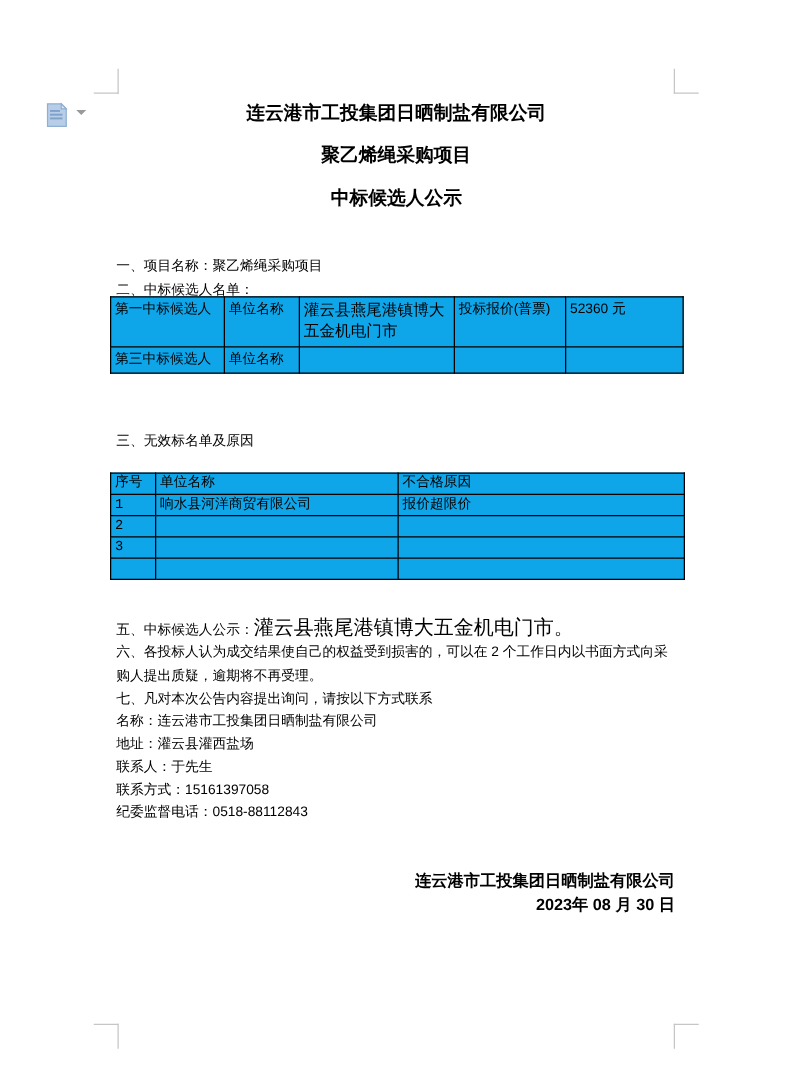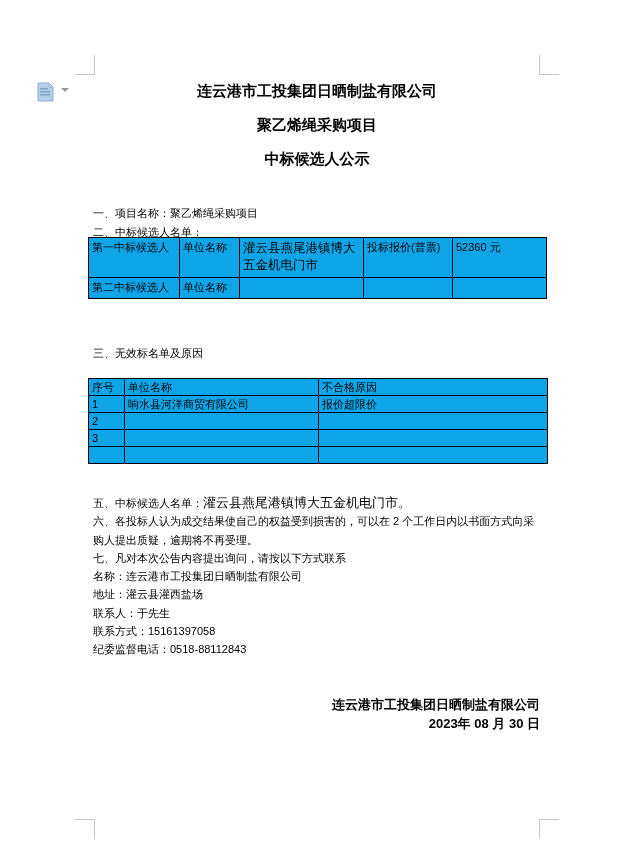--- a/index.html
+++ b/index.html
@@ -42,25 +42,25 @@
        font-size: 11px; line-height: 15px; overflow: hidden; word-break: break-all; }
 
   .tbl-candidates { left: 88px; top: 237px; width: 458px; }
   .tbl-candidates .r1 { height: 40px; }
   .tbl-candidates .r2 { height: 38px; }
   .tbl-candidates .r3 { height: 21px; }
   .tbl-candidates td.company { font-size: 12.5px; line-height: 17px; }
 
   .tbl-invalid { left: 88px; top: 378px; width: 459px; }
   .tbl-invalid tr { height: 17px; }
-  .tbl-invalid td { padding: 1px 3px; line-height: 14px; }
+  .tbl-invalid td { padding: 1px 3px; line-height: 14px; font-family: Liberation Mono, monospace; }
 
   .para-block { position: absolute; left: 93px; top: 494px; width: 447px;
                 font-size: 11px; line-height: 18.3px; }
-  .para-block .val-big { font-size: 13px; }
+  .para-block .val-big { font-size: 16px; }
 
   .footer { position: absolute; right: 94px; top: 696px; text-align: right;
             font-weight: bold; font-size: 13px; line-height: 18.5px; }
 </style>
 </head>
 <body>
 
 <div class="page">
 
   <div class="mark tl"></div>
@@ -98,21 +98,21 @@
       </colgroup>
     <tbody>
         <tr class="r1">
       <td>第一中标候选人</td>
       <td>单位名称</td>
       <td class="company">灌云县燕尾港镇博大五金机电门市</td>
       <td>投标报价(普票)</td>
       <td>52360 元</td>
     </tr>
     <tr class="r3">
-      <td>第二中标候选人</td>
+      <td>第三中标候选人</td>
       <td>单位名称</td>
       <td class="company"></td>
       <td></td>
       <td></td>
     </tr>
   </tbody>
     </table>
 
   <div class="body-line s3">三、无效标名单及原因</div>
 
@@ -145,21 +145,21 @@
     </tr>
     <tr>
       <td></td>
       <td></td>
       <td></td>
     </tr>
   </tbody>
     </table>
 
   <div class="para-block">
-    <div><span>五、中标候选人名单：</span><span class="val-big">灌云县燕尾港镇博大五金机电门市。</span></div>
+    <div><span>五、中标候选人公示：</span><span class="val-big">灌云县燕尾港镇博大五金机电门市。</span></div>
     <div>六、各投标人认为成交结果使自己的权益受到损害的，可以在 2 个工作日内以书面方式向采购人提出质疑，逾期将不再受理。</div>
     <div>七、凡对本次公告内容提出询问，请按以下方式联系</div>
     <div>名称：连云港市工投集团日晒制盐有限公司</div>
     <div>地址：灌云县灌西盐场</div>
     <div>联系人：于先生</div>
     <div>联系方式：15161397058</div>
     <div>纪委监督电话：0518-88112843</div>
   </div>
 
   <div class="footer">

